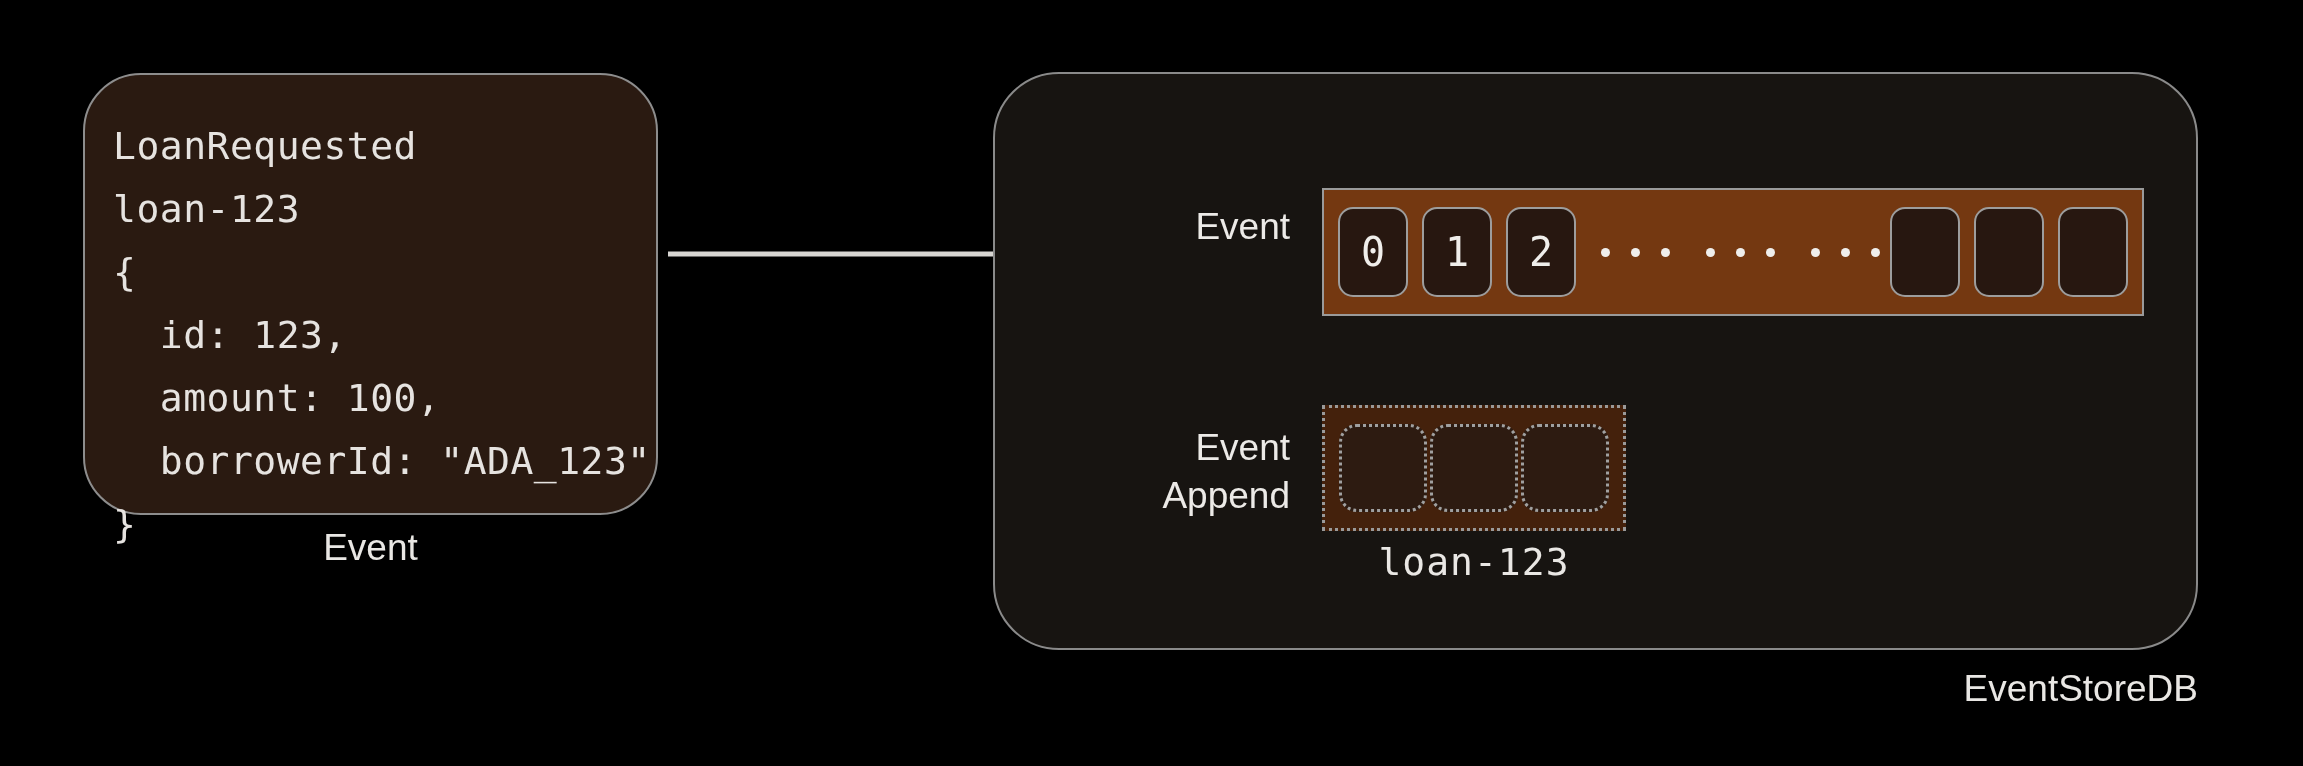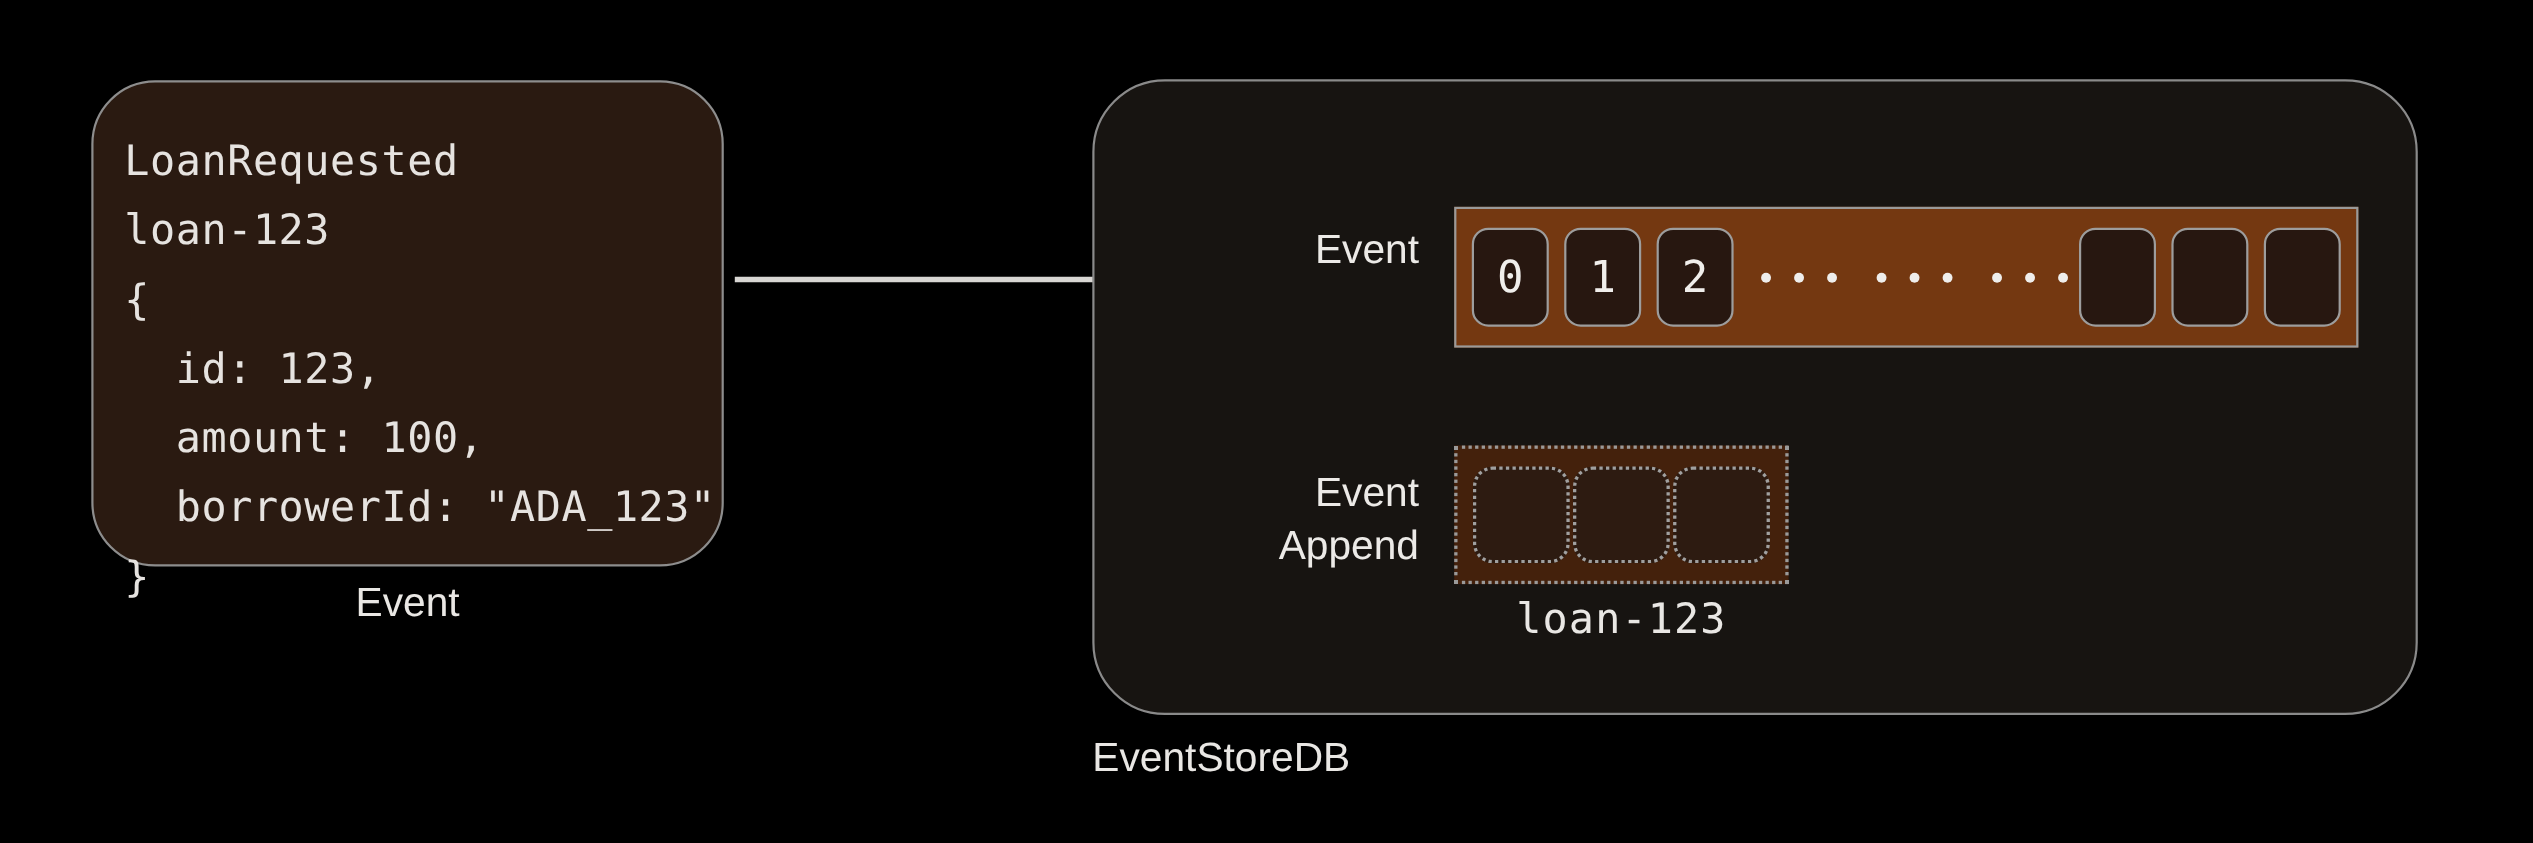--- a/index.html
+++ b/index.html
@@ -85,21 +85,21 @@
     background: #171411;
     border: 2px solid #8a8a8a;
     border-radius: 66px;
   }
 
   #esdb-caption {
     position: absolute;
     left: 993px;
     top: 668px;
     width: 1205px;
-    text-align: left;
+    text-align: right;
     font-size: 37px;
     color: #e9e7e4;
   }
 
   
   #event-log-label {
     position: absolute;
     left: 1130px;
     top: 203px;
     width: 160px;

